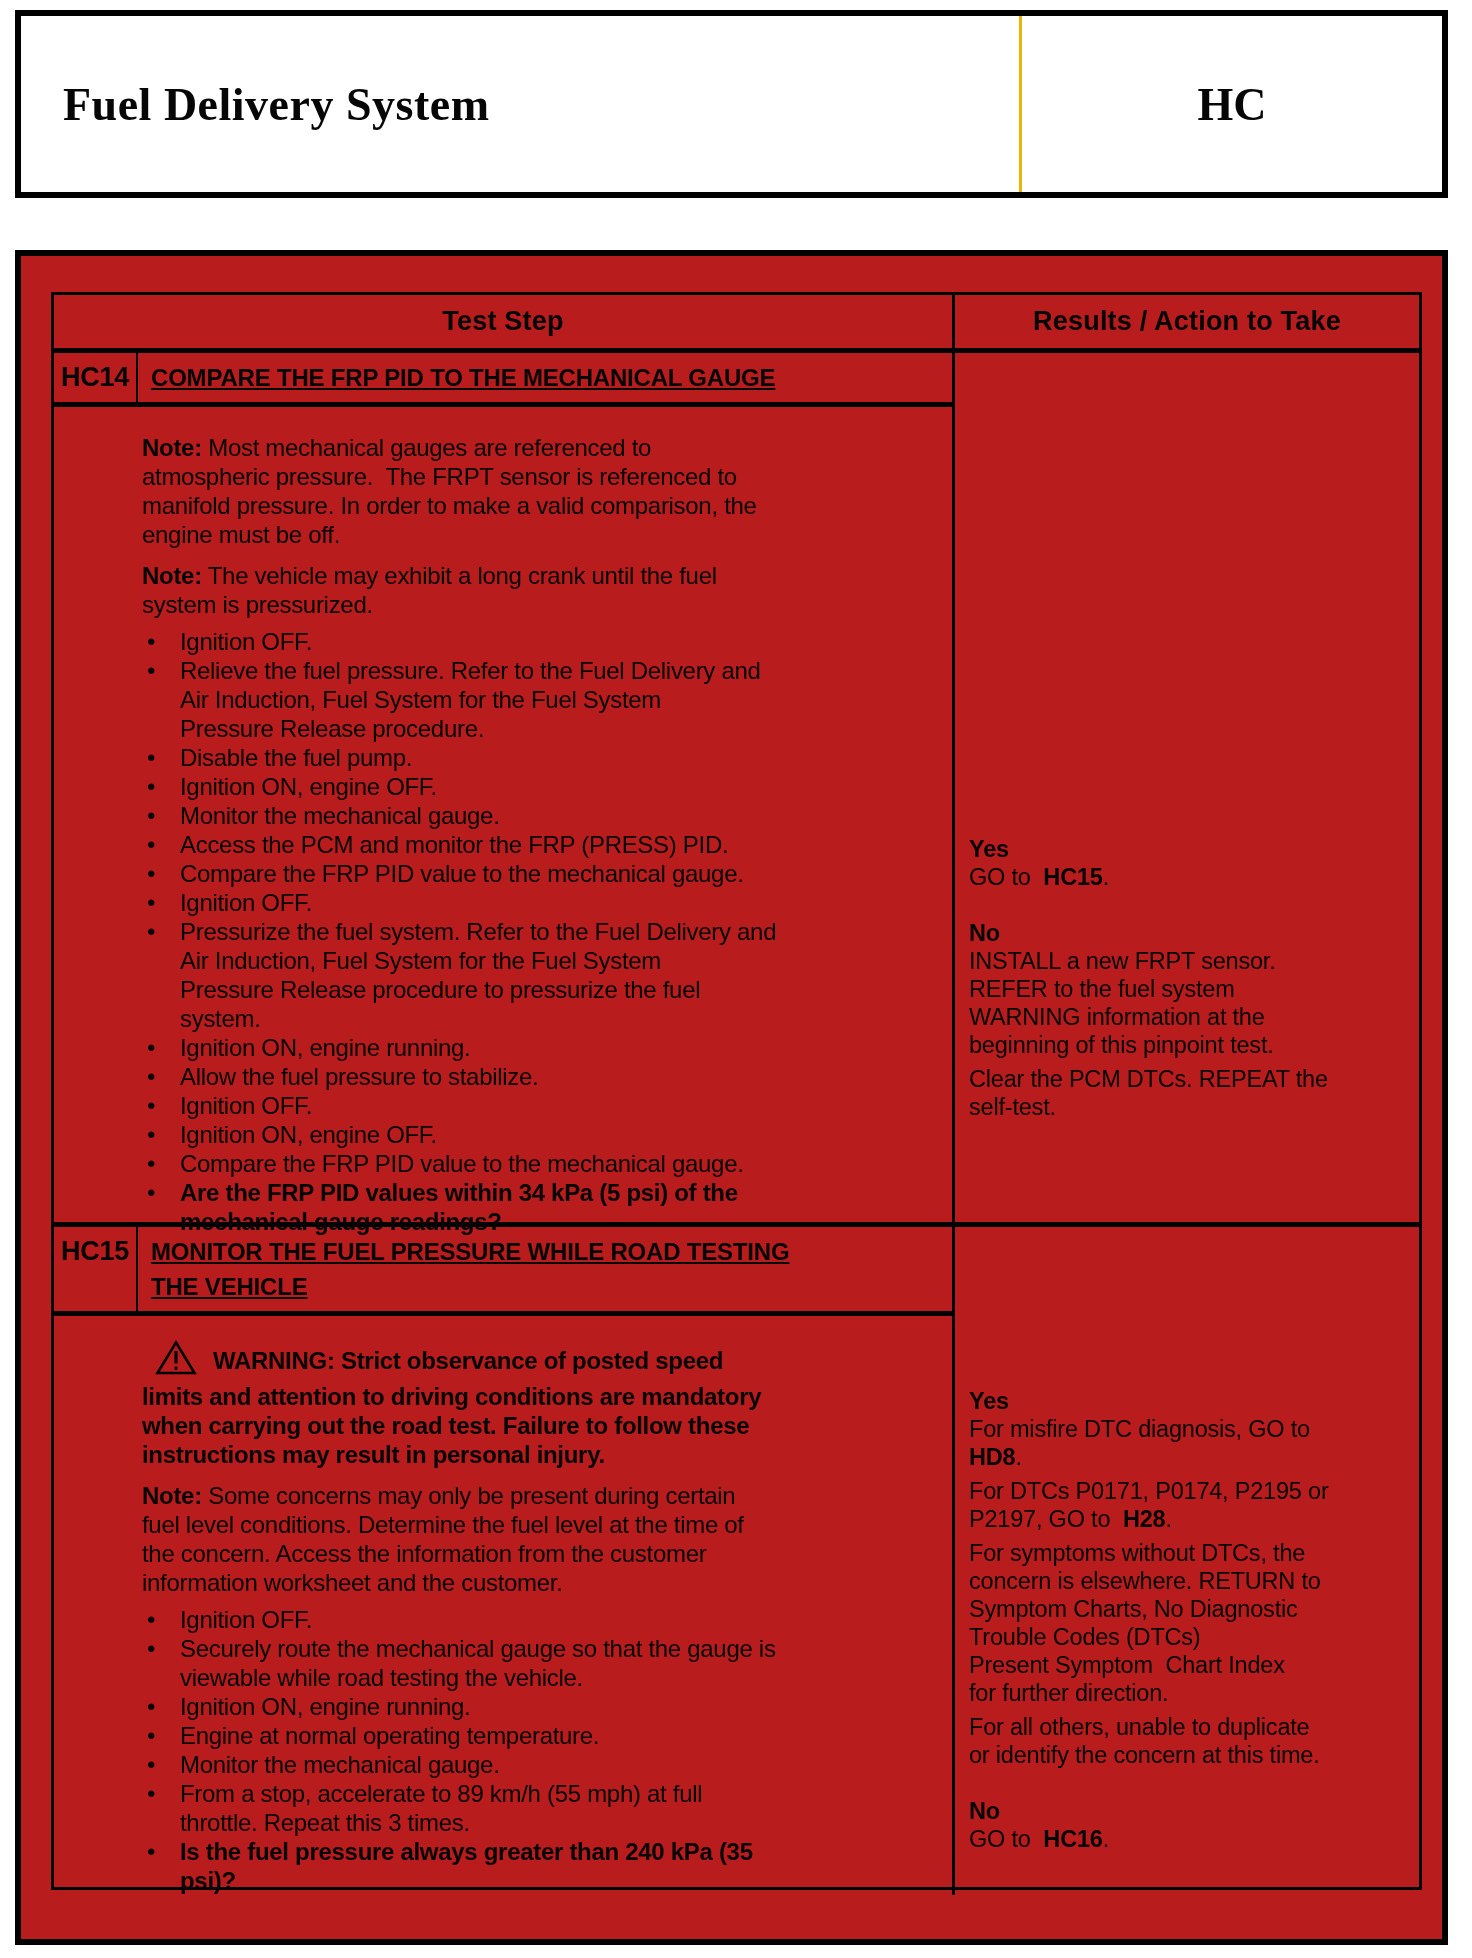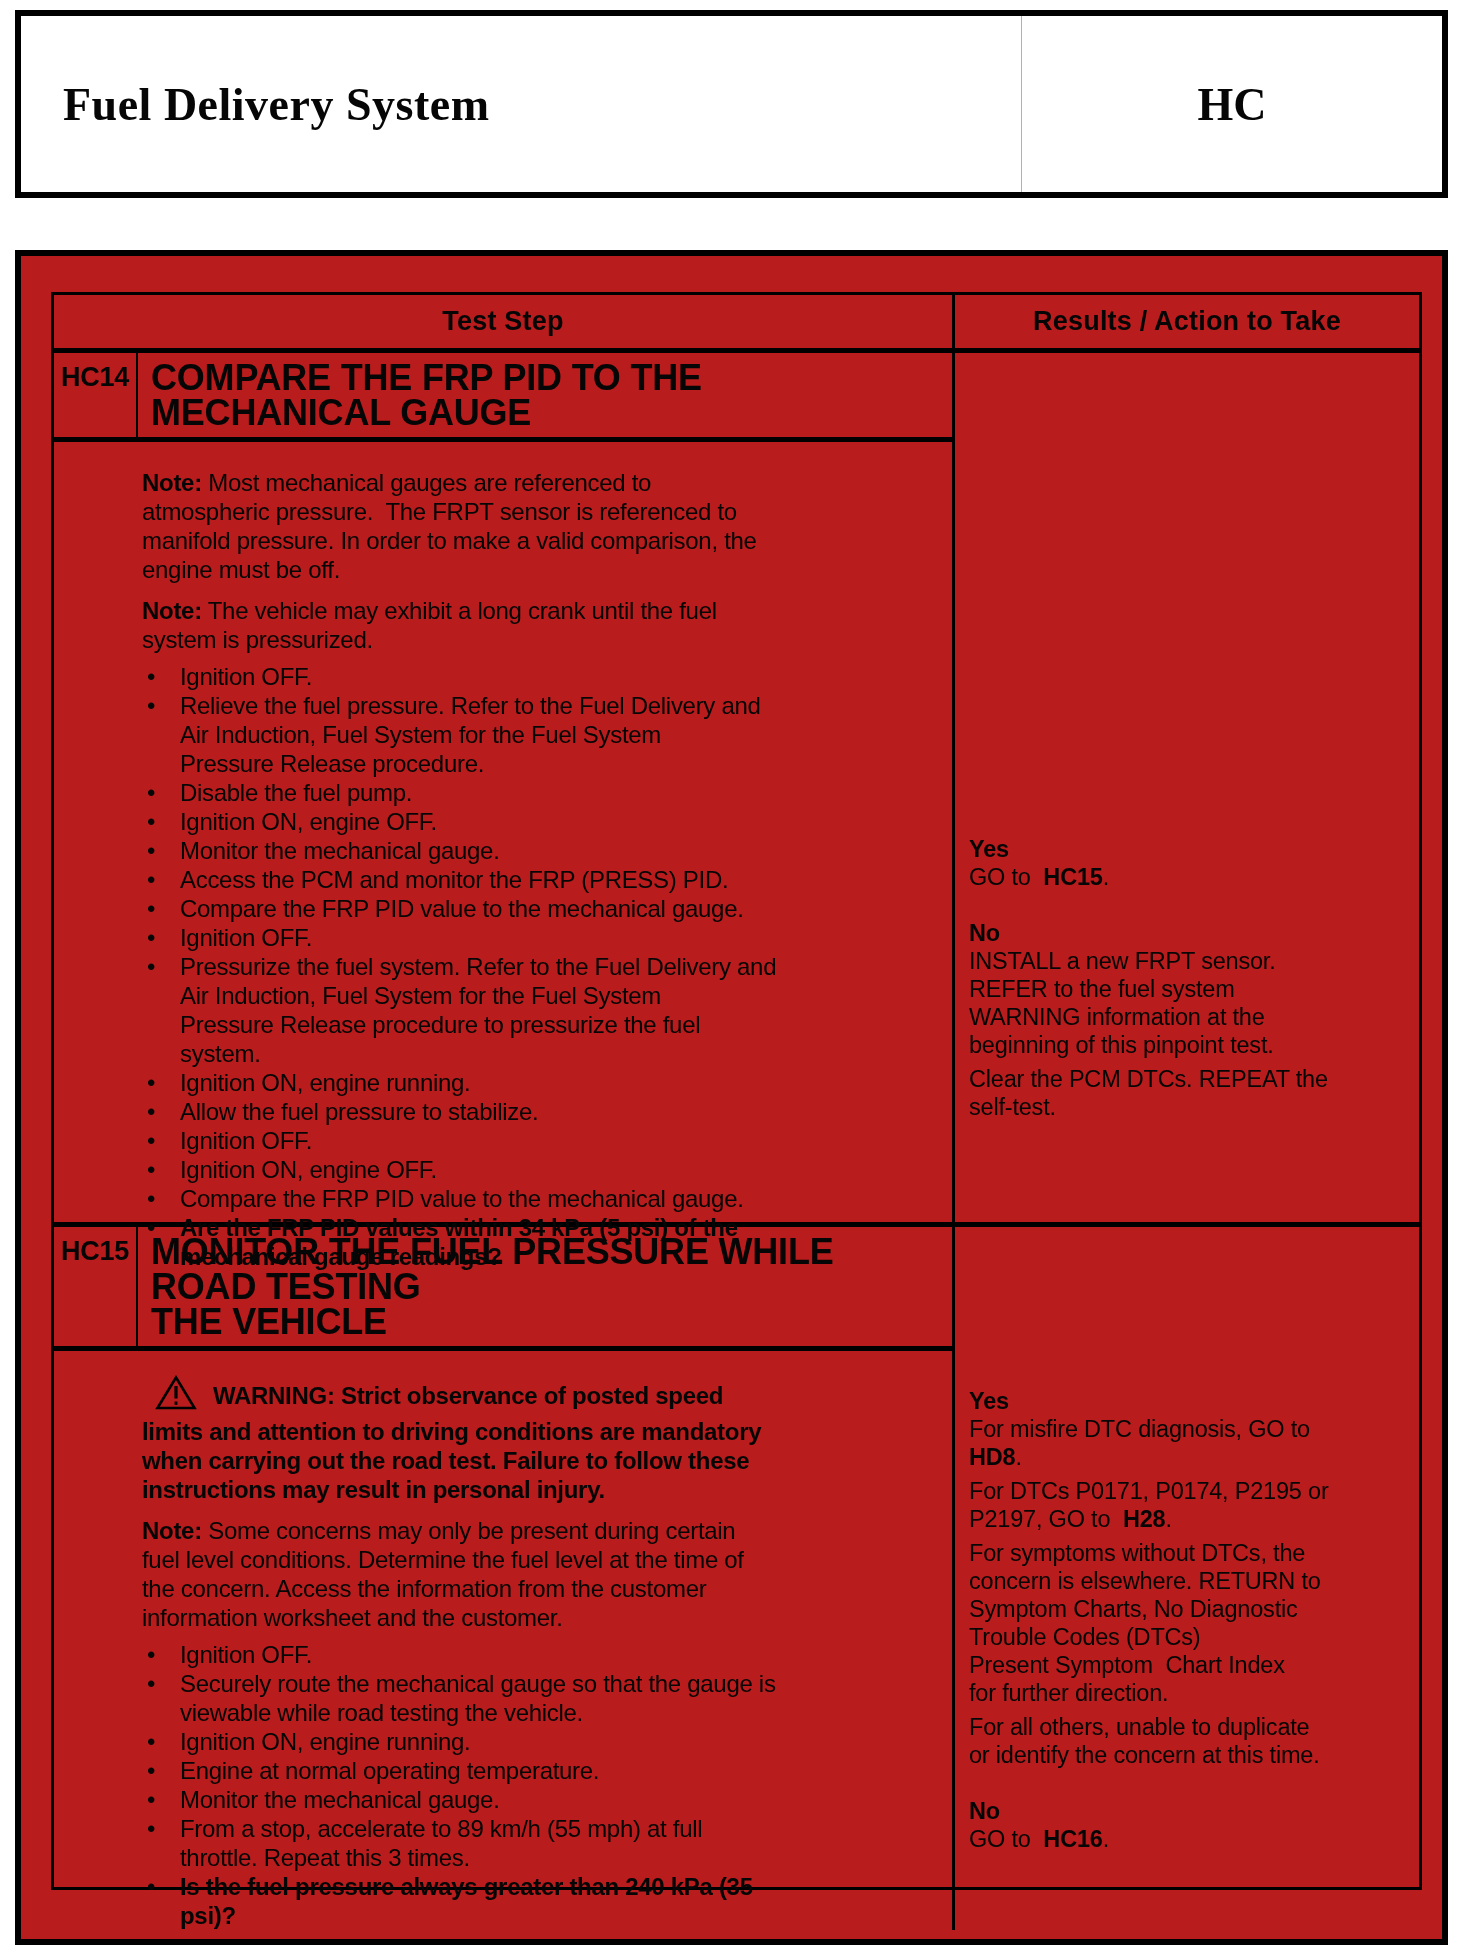--- a/index.html
+++ b/index.html
@@ -3,21 +3,21 @@
 <meta charset="utf-8">
 <style>
   html,body{margin:0;padding:0;background:#fff;}
   body{width:1472px;height:1958px;position:relative;color:#060606;
        font-family:"Liberation Sans",sans-serif;-webkit-font-smoothing:antialiased;}
 
   
   .header-box{position:absolute;left:15px;top:10px;width:1433px;height:188px;
               border:6px solid #000;box-sizing:border-box;display:flex;background:#fff;}
   .header-left{width:1001px;display:flex;align-items:center;padding-left:42px;
-               border-right:1px solid #eab308;box-sizing:border-box;}
+               border-right:3px solid #eab308;box-sizing:border-box;}
   .header-right{flex:1;display:flex;align-items:center;justify-content:center;}
   .page-title{font-family:"Liberation Serif",serif;font-weight:bold;font-size:46px;letter-spacing:.5px;}
   .section-code{font-family:"Liberation Serif",serif;font-weight:bold;font-size:46px;}
 
   
   .main-box{position:absolute;left:15px;top:250px;width:1433px;height:1695px;
             border:6px solid #000;box-sizing:border-box;background:#b91c1c;}
 
   
   .ptable{position:absolute;left:30px;top:36px;width:1371px;height:1598px;
@@ -36,22 +36,22 @@
   .cell-right{border-left:3px solid #000;box-sizing:border-box;
               padding-left:14px;padding-right:14px;
               font-size:23.5px;line-height:28px;letter-spacing:-0.2px;}
   .row-0 .cell-right{padding-top:482px;}
   .row-1 .cell-right{padding-top:160px;}
 
   .title-bar{display:flex;border-bottom:5px solid #000;box-sizing:border-box;}
   .code{width:84px;border-right:2px solid #000;box-sizing:border-box;
         font-weight:bold;font-size:27px;display:flex;justify-content:center;
         padding-top:9px;letter-spacing:-0.3px;}
-  .title{flex:1;font-weight:bold;font-size:36px;line-height:35px;
-         padding:7px 10px 7px 13px;white-space:pre-wrap;letter-spacing:-0.2px;}
+  .title{flex:1;font-weight:bold;font-size:24px;line-height:35px;
+         padding:7px 10px 7px 13px;white-space:pre-wrap;letter-spacing:-0.2px;text-decoration:underline;}
 
   .body{padding:10px 6px 0 88px;font-size:24px;line-height:29px;letter-spacing:-0.3px;}
   .note{margin:12px 0 0 0;white-space:pre-wrap;}
   .note:first-child{margin-top:16px;}
   .warning{margin:14px 0 0 0;font-weight:bold;white-space:pre-wrap;text-indent:13px;}
   .warn-icon{display:inline-block;vertical-align:-7px;margin-right:16px;text-indent:0;}
   .bullet{display:flex;margin-top:0;}
   .note + .bullet, .warning + .bullet{margin-top:8px;}
   .dot{width:38px;box-sizing:border-box;padding-left:5px;flex:none;}
   .btext{flex:1;white-space:pre-wrap;}

